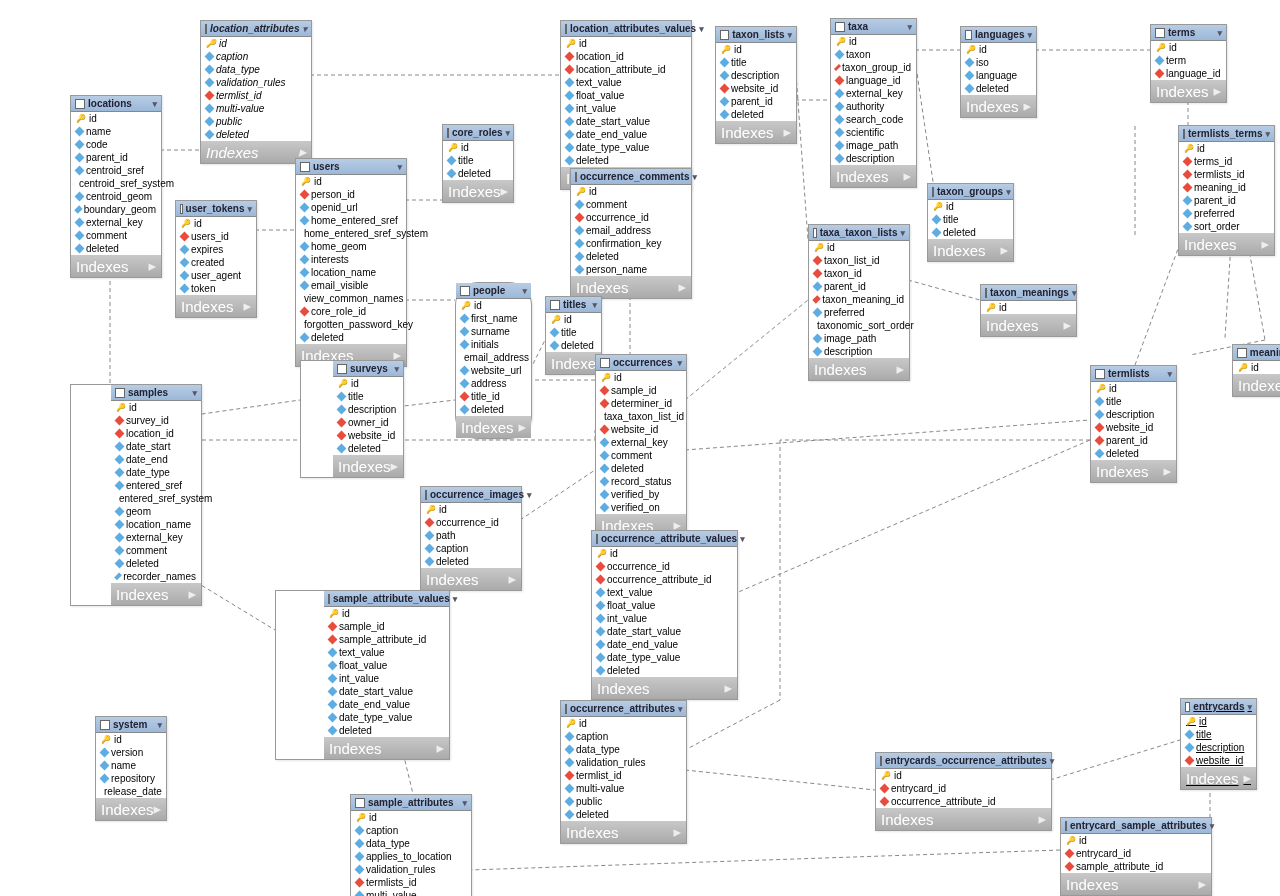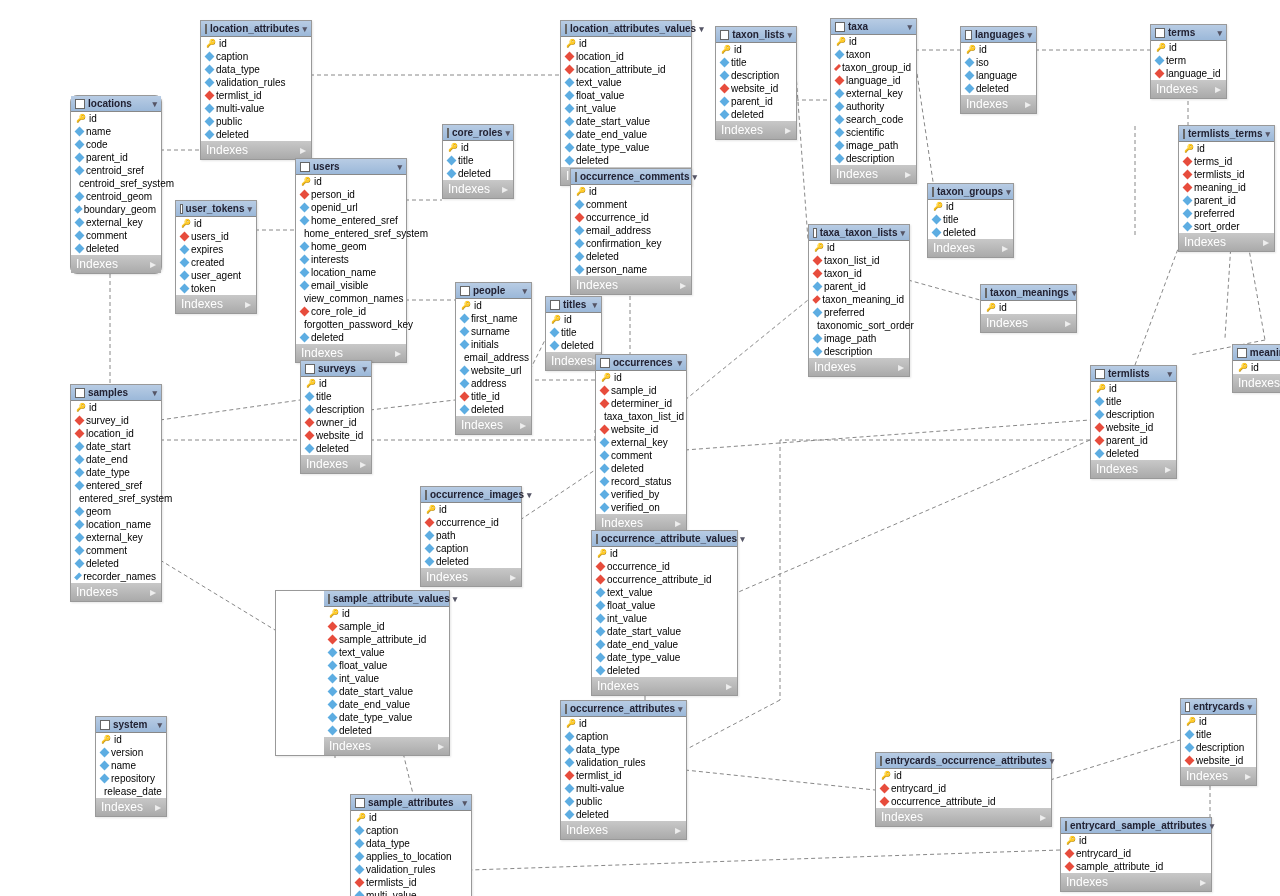--- a/index.html
+++ b/index.html
@@ -5,21 +5,21 @@
 body{margin:0;font-family:Arial,sans-serif;font-size:10px;background:#fff;position:relative;width:1280px;height:896px}
 .tbl{position:absolute;border:1px solid #999;background:#fff;box-shadow:1px 1px 2px rgba(0,0,0,0.1)}
 .hdr{background:linear-gradient(#b8cce4,#9bb8d9);border-bottom:1px solid #888;padding:2px 4px;font-weight:bold;color:#223;display:flex;align-items:center;gap:3px}
 .hdr::before{content:"";display:inline-block;width:8px;height:8px;background:#fff;border:1px solid #666}
 .hdr::after{content:"▾";margin-left:auto;color:#556;font-size:9px}
 .col{padding:1px 5px;display:flex;align-items:center;gap:3px;white-space:nowrap}
 .col::before{content:"";display:inline-block;width:7px;height:7px;transform:rotate(45deg)}
 .pk::before{content:"🔑";transform:none;font-size:8px;width:auto;height:auto}
 .fk::before{background:#e74c3c}
 .fld::before{background:#5dade2}
-.idx{background:linear-gradient(#c8c8c8,#aaa);color:#fff;padding:2px 5px;font-size:12px;display:flex;justify-content:space-between;align-items:center}
+.idx{background:linear-gradient(#c8c8c8,#aaa);color:#fff;padding:2px 5px;font-size:15px;display:flex;justify-content:space-between;align-items:center}
 .idx::after{content:"▸";color:#eee}
 svg{position:absolute;top:0;left:0;pointer-events:none}
 line{stroke:#888;stroke-width:1;stroke-dasharray:4 3}
 </style>
 </head>
 <body>
 
 <svg id="connectors" width="1280" height="896">
     <line x1="160" y1="150" x2="200" y2="150"></line>
     <line x1="310" y1="75" x2="560" y2="75"></line>
@@ -59,36 +59,36 @@
     <line x1="400" y1="740" x2="413" y2="794"></line>
     <line x1="160" y1="560" x2="275" y2="630"></line>
     <line x1="335" y1="740" x2="335" y2="760"></line>
     <line x1="645" y1="675" x2="645" y2="700"></line>
     <line x1="520" y1="520" x2="595" y2="470"></line>
     <line x1="720" y1="600" x2="1090" y2="440"></line>
     <line x1="1235" y1="170" x2="1265" y2="340"></line>
     <line x1="1265" y1="340" x2="1190" y2="355"></line>
   </svg>
 <div id="canvas">
-    <div class="tbl" style="left: 70px; top: 95px; width: 90px; border-radius: 7px;">
+    <div class="tbl" style="left: 70px; top: 95px; width: 90px;">
       <div class="hdr">locations</div>
       <div class="col pk">id</div>
       <div class="col fld">name</div>
       <div class="col fld">code</div>
       <div class="col fld">parent_id</div>
       <div class="col fld">centroid_sref</div>
       <div class="col fld">centroid_sref_system</div>
       <div class="col fld">centroid_geom</div>
       <div class="col fld">boundary_geom</div>
       <div class="col fld">external_key</div>
       <div class="col fld">comment</div>
       <div class="col fld">deleted</div>
       <div class="idx">Indexes</div>
     </div>
-    <div class="tbl" style="left: 200px; top: 20px; width: 110px;">
+    <div class="tbl" style="left: 200px; top: 20px; width: 110px; font-style: italic;">
       <div class="hdr">location_attributes</div>
       <div class="col pk">id</div>
       <div class="col fld">caption</div>
       <div class="col fld">data_type</div>
       <div class="col fld">validation_rules</div>
       <div class="col fk">termlist_id</div>
       <div class="col fld">multi-value</div>
       <div class="col fld">public</div>
       <div class="col fld">deleted</div>
       <div class="idx">Indexes</div>
@@ -225,21 +225,21 @@
     <div class="tbl" style="left: 980px; top: 284px; width: 95px;">
       <div class="hdr">taxon_meanings</div>
       <div class="col pk">id</div>
       <div class="idx">Indexes</div>
     </div>
     <div class="tbl" style="left: 1190px; top: 344px; width: 75px; margin-left: 42px;">
       <div class="hdr">meanings</div>
       <div class="col pk">id</div>
       <div class="idx">Indexes</div>
     </div>
-    <div class="tbl" style="left: 455px; top: 282px; width: 75px;">
+    <div class="tbl" style="left: 455px; top: 282px; width: 75px; border-radius: 23px;">
       <div class="hdr">people</div>
       <div class="col pk">id</div>
       <div class="col fld">first_name</div>
       <div class="col fld">surname</div>
       <div class="col fld">initials</div>
       <div class="col fld">email_address</div>
       <div class="col fld">website_url</div>
       <div class="col fld">address</div>
       <div class="col fk">title_id</div>
       <div class="col fld">deleted</div>
@@ -270,31 +270,31 @@
     <div class="tbl" style="left: 1090px; top: 365px; width: 85px;">
       <div class="hdr">termlists</div>
       <div class="col pk">id</div>
       <div class="col fld">title</div>
       <div class="col fld">description</div>
       <div class="col fk">website_id</div>
       <div class="col fk">parent_id</div>
       <div class="col fld">deleted</div>
       <div class="idx">Indexes</div>
     </div>
-    <div class="tbl" style="left: 300px; top: 360px; width: 70px;">
+    <div class="tbl" style="left: 300px; top: 360px; width: 70px; padding-left: 32px;">
       <div class="hdr">surveys</div>
       <div class="col pk">id</div>
       <div class="col fld">title</div>
       <div class="col fld">description</div>
       <div class="col fk">owner_id</div>
       <div class="col fk">website_id</div>
       <div class="col fld">deleted</div>
       <div class="idx">Indexes</div>
     </div>
-    <div class="tbl" style="left: 70px; top: 384px; width: 90px;">
+    <div class="tbl" style="left: 70px; top: 384px; width: 90px; padding-left: 40px;">
       <div class="hdr">samples</div>
       <div class="col pk">id</div>
       <div class="col fk">survey_id</div>
       <div class="col fk">location_id</div>
       <div class="col fld">date_start</div>
       <div class="col fld">date_end</div>
       <div class="col fld">date_type</div>
       <div class="col fld">entered_sref</div>
       <div class="col fld">entered_sref_system</div>
       <div class="col fld">geom</div>
@@ -363,21 +363,21 @@
       <div class="col fld">deleted</div>
       <div class="idx">Indexes</div>
     </div>
     <div class="tbl" style="left: 875px; top: 752px; width: 175px;">
       <div class="hdr">entrycards_occurrence_attributes</div>
       <div class="col pk">id</div>
       <div class="col fk">entrycard_id</div>
       <div class="col fk">occurrence_attribute_id</div>
       <div class="idx">Indexes</div>
     </div>
-    <div class="tbl" style="left: 1180px; top: 698px; width: 75px;">
+    <div class="tbl" style="left: 1180px; top: 698px; width: 75px; text-decoration: underline;">
       <div class="hdr">entrycards</div>
       <div class="col pk">id</div>
       <div class="col fld">title</div>
       <div class="col fld">description</div>
       <div class="col fk">website_id</div>
       <div class="idx">Indexes</div>
     </div>
     <div class="tbl" style="left: 350px; top: 794px; width: 120px;">
       <div class="hdr">sample_attributes</div>
       <div class="col pk">id</div>

